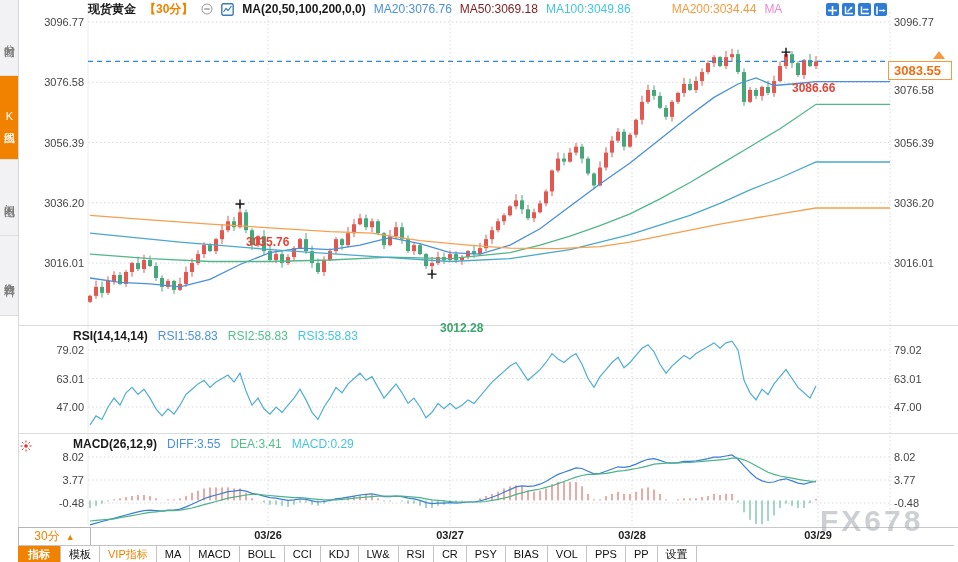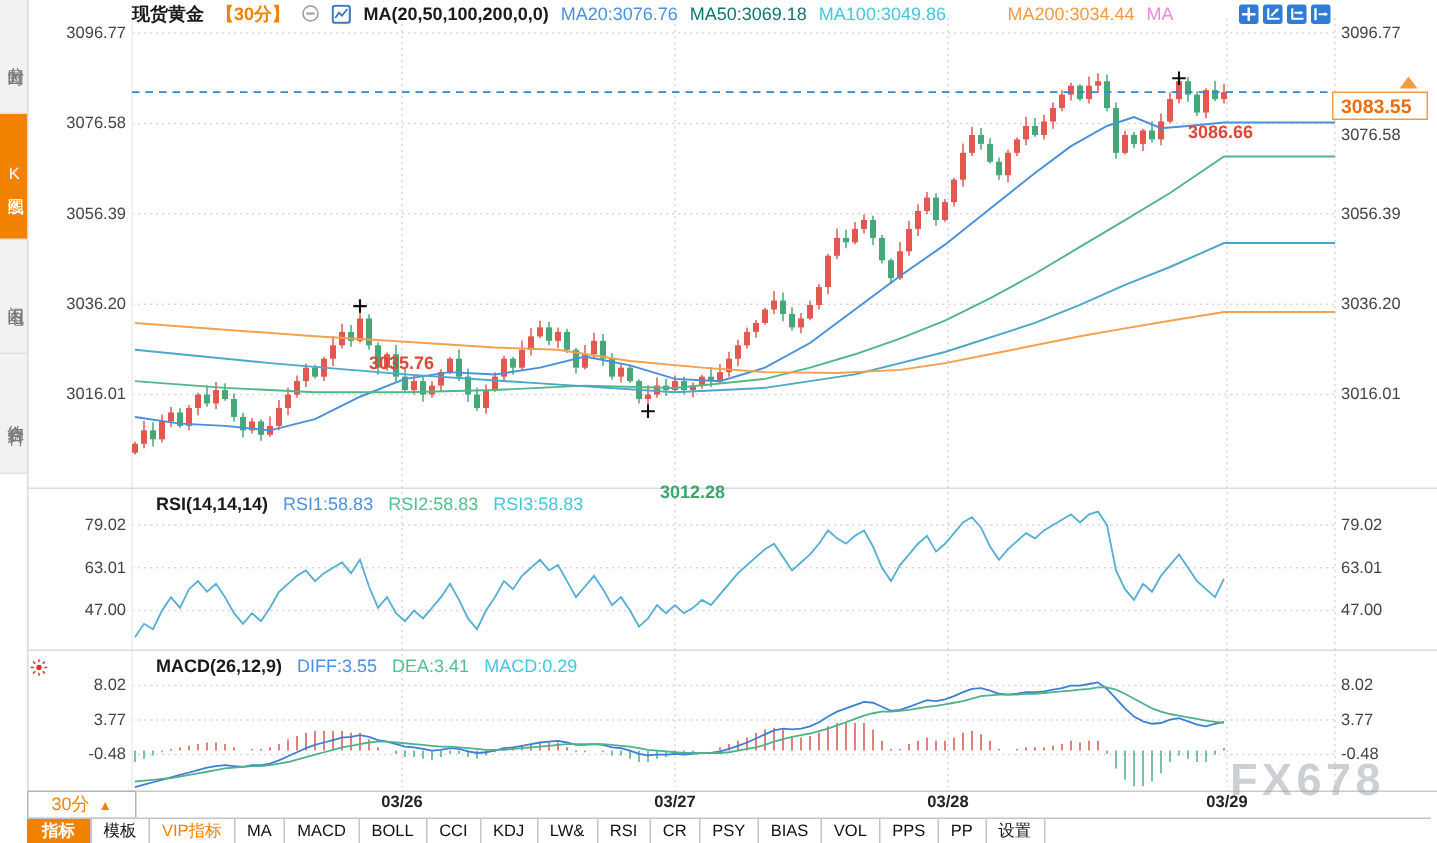--- a/index.html
+++ b/index.html
@@ -25,21 +25,21 @@
   .axr{left:894px;width:60px;text-align:left;}
   
   .anno{position:absolute;font-size:12px;font-weight:bold;z-index:4;margin-top:45px;}
   
   #price-box{position:absolute;left:888px;top:61px;width:64px;height:19px;box-sizing:border-box;
     border:1px solid #f59a3e;background:#fff;color:#ee6f12;font-size:13px;font-weight:bold;
     line-height:17px;padding-left:5px;z-index:6;}
   #price-arrow{position:absolute;left:933px;top:51px;width:0;height:0;z-index:6;
     border-left:6px solid transparent;border-right:6px solid transparent;border-bottom:8px solid #f59a3e;}
   
-  .panel-head{position:absolute;left:104px;display:flex;gap:10px;align-items:flex-end;z-index:4;white-space:nowrap;}
+  .panel-head{position:absolute;left:73px;display:flex;gap:10px;align-items:flex-end;z-index:4;white-space:nowrap;}
   .ph-title{font-size:12px;font-weight:bold;color:#1a1a1a;}
   .sep{position:absolute;left:18px;width:940px;height:0;border-top:1px solid #dcdcdc;z-index:2;}
   
   #time-row{position:absolute;left:18px;top:527px;width:940px;height:18px;border-top:1px solid #c9c9c9;background:#fff;z-index:5;box-sizing:border-box;}
   #period-box{position:absolute;left:18px;top:527px;width:73px;height:19px;box-sizing:border-box;border:1px solid #b5b5b5;
     display:flex;align-items:center;justify-content:center;gap:6px;background:#fff;z-index:6;cursor:pointer;}
   #period-box .p-label{color:#f08200;font-weight:normal;font-size:12px;}
   #period-box .p-tri{color:#f08200;font-size:9px;}
   .date-label{position:absolute;top:529px;width:44px;text-align:center;font-size:11px;font-weight:bold;color:#222;z-index:5;}
   
@@ -584,21 +584,21 @@
         </svg>
     </span>
     <span style="display:inline-flex">
       <svg width="13" height="13">
           <rect x="0.8" y="0.8" width="11.4" height="11.4" rx="1.5" fill="#fff" stroke="#3a7ab8" stroke-width="1.4"></rect>
           <polyline points="2.5,9 5,5.5 7,7.5 10.5,3" fill="none" stroke="#3a7ab8" stroke-width="1.2"></polyline>
         </svg>
     </span>
     <span class="h-ma-set">MA(20,50,100,200,0,0)</span>
     <span class="h-val" style="color: rgb(74, 144, 226);">MA20:3076.76</span>
-    <span class="h-val" style="color: #0f766e;">MA50:3069.18</span>
+    <span class="h-val" style="color: #7f1d1d;">MA50:3069.18</span>
     <span class="h-val" style="color: rgb(69, 197, 224);">MA100:3049.86</span>
     <span class="h-val" style="color: rgb(245, 154, 62); padding-left: 33px;">MA200:3034.44</span>
     <span class="h-val" style="color: rgb(234, 138, 216);">MA</span>
   </div>
 
   <div id="win-icons">
     <span class="win-ic"><svg width="13" height="13">
           <line x1="6.5" y1="2" x2="6.5" y2="11" stroke="#fff" stroke-width="1.6"></line>
           <line x1="2" y1="6.5" x2="11" y2="6.5" stroke="#fff" stroke-width="1.6"></line>
         </svg></span>

